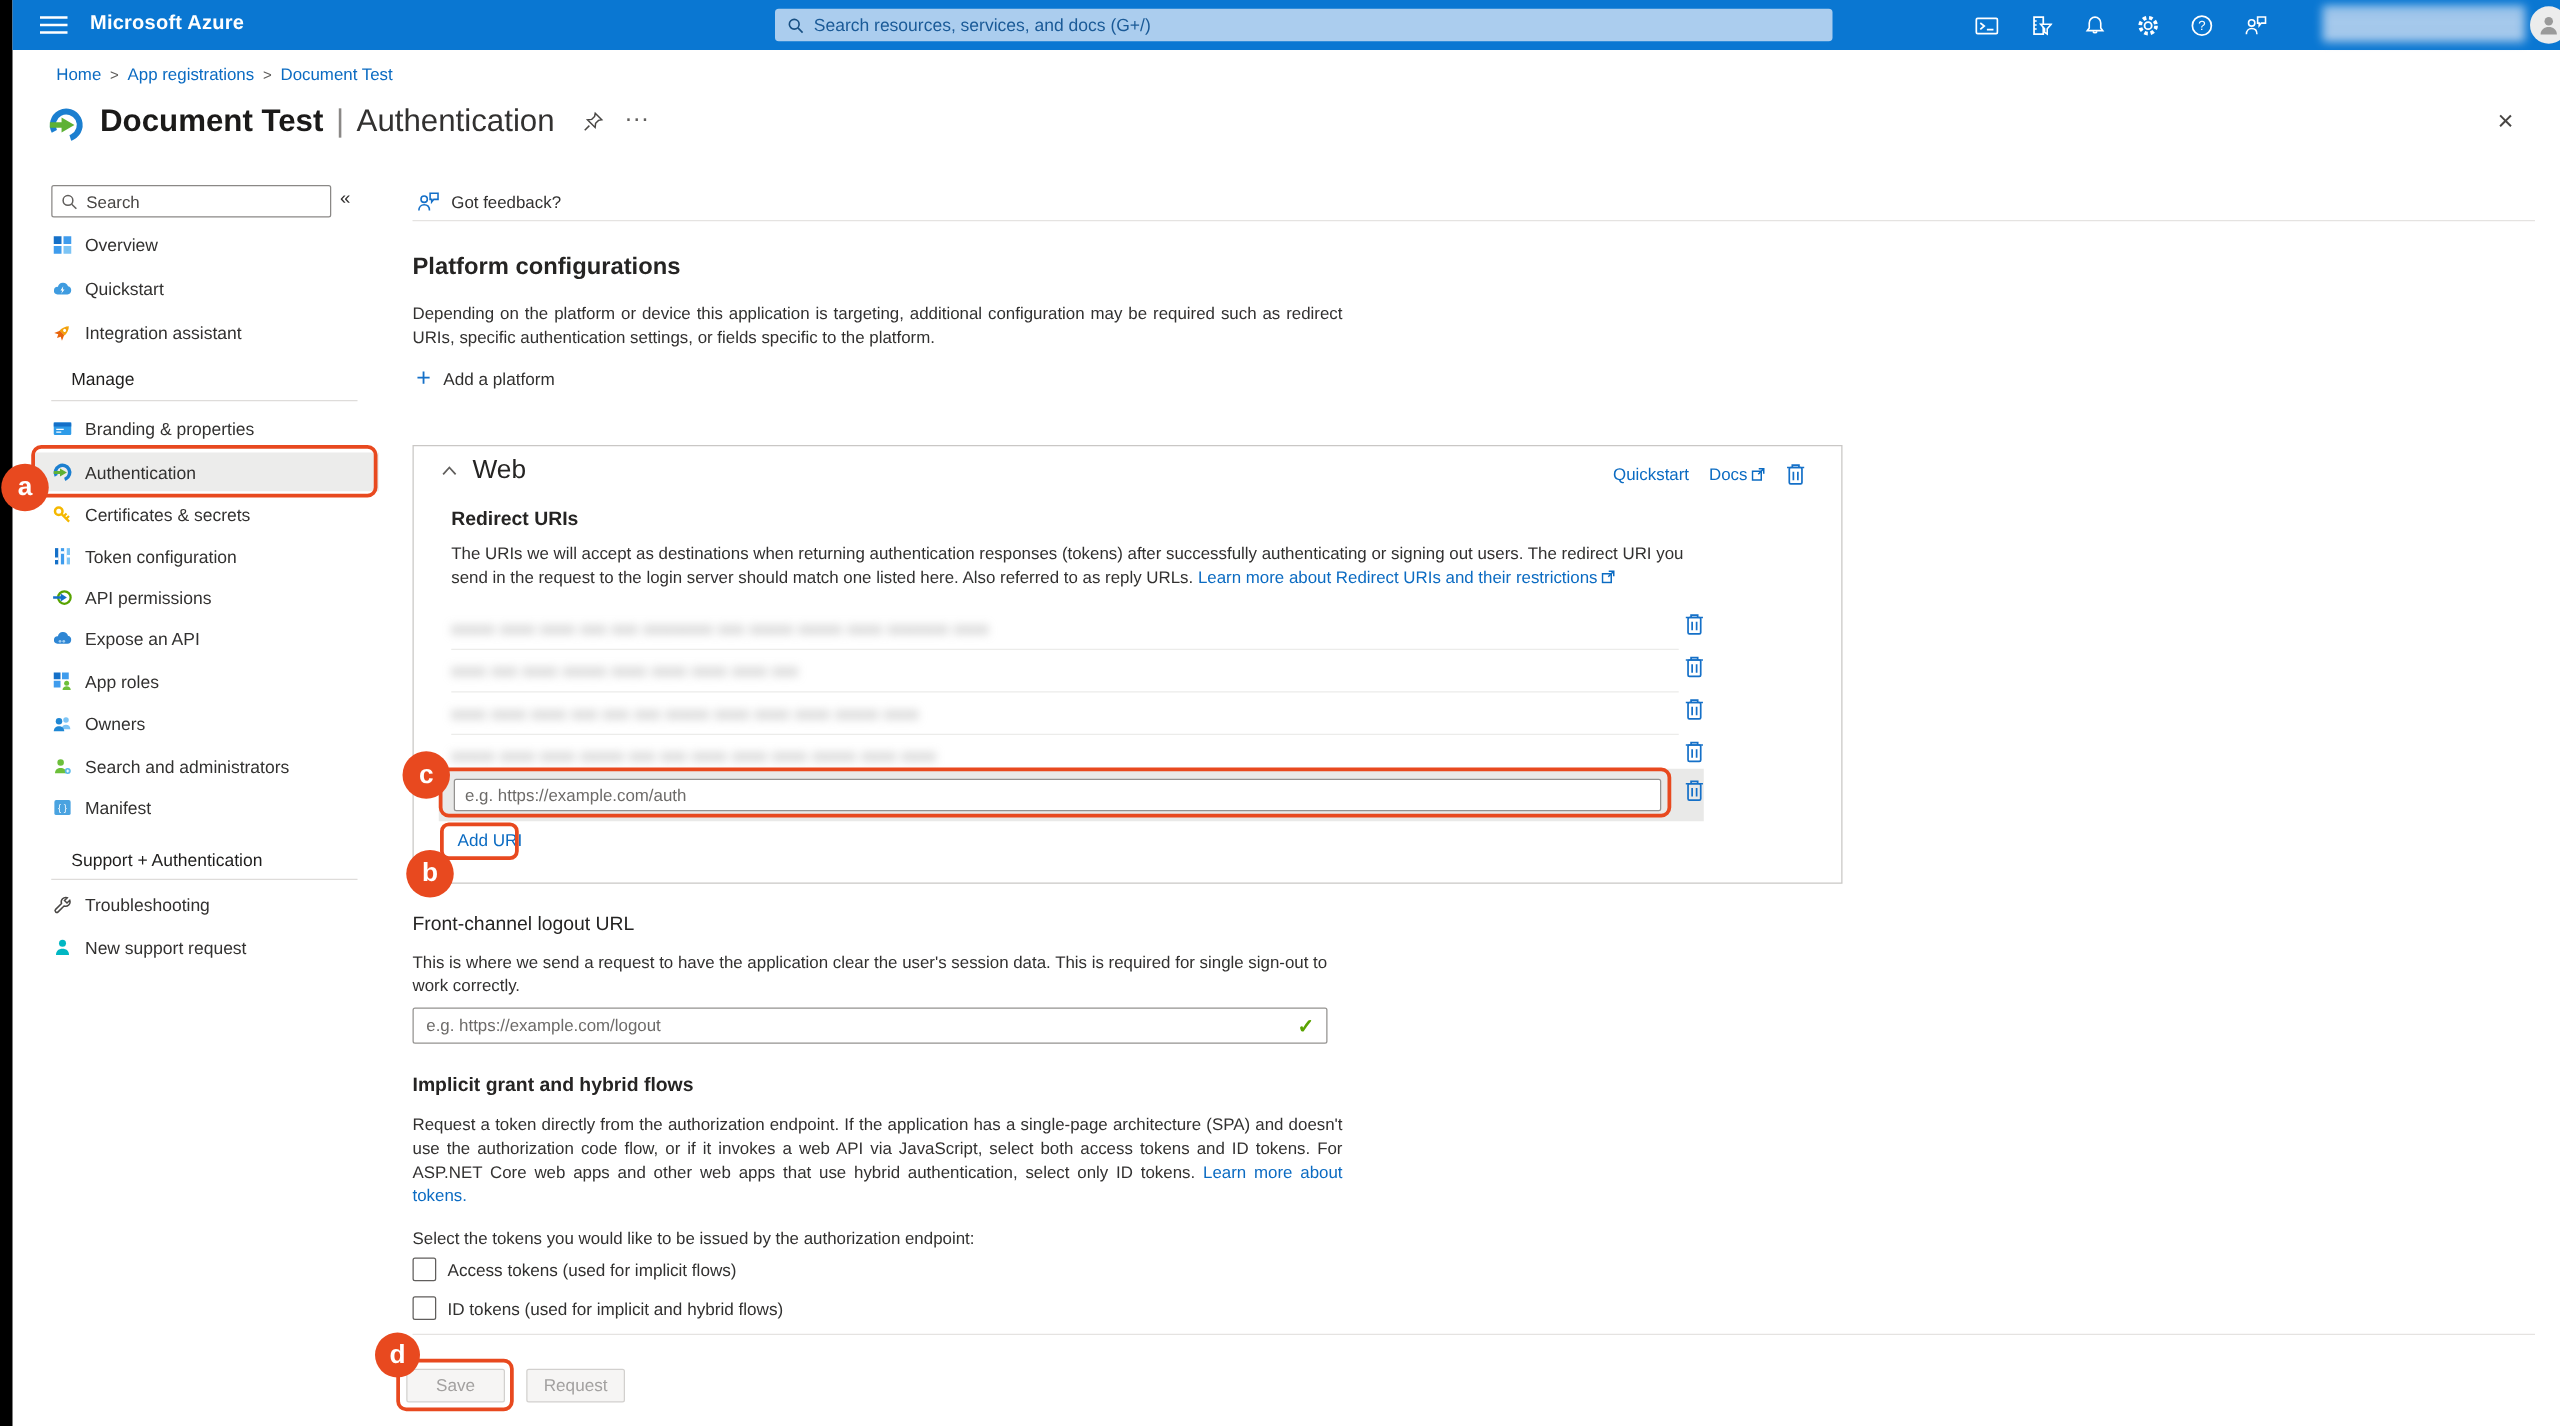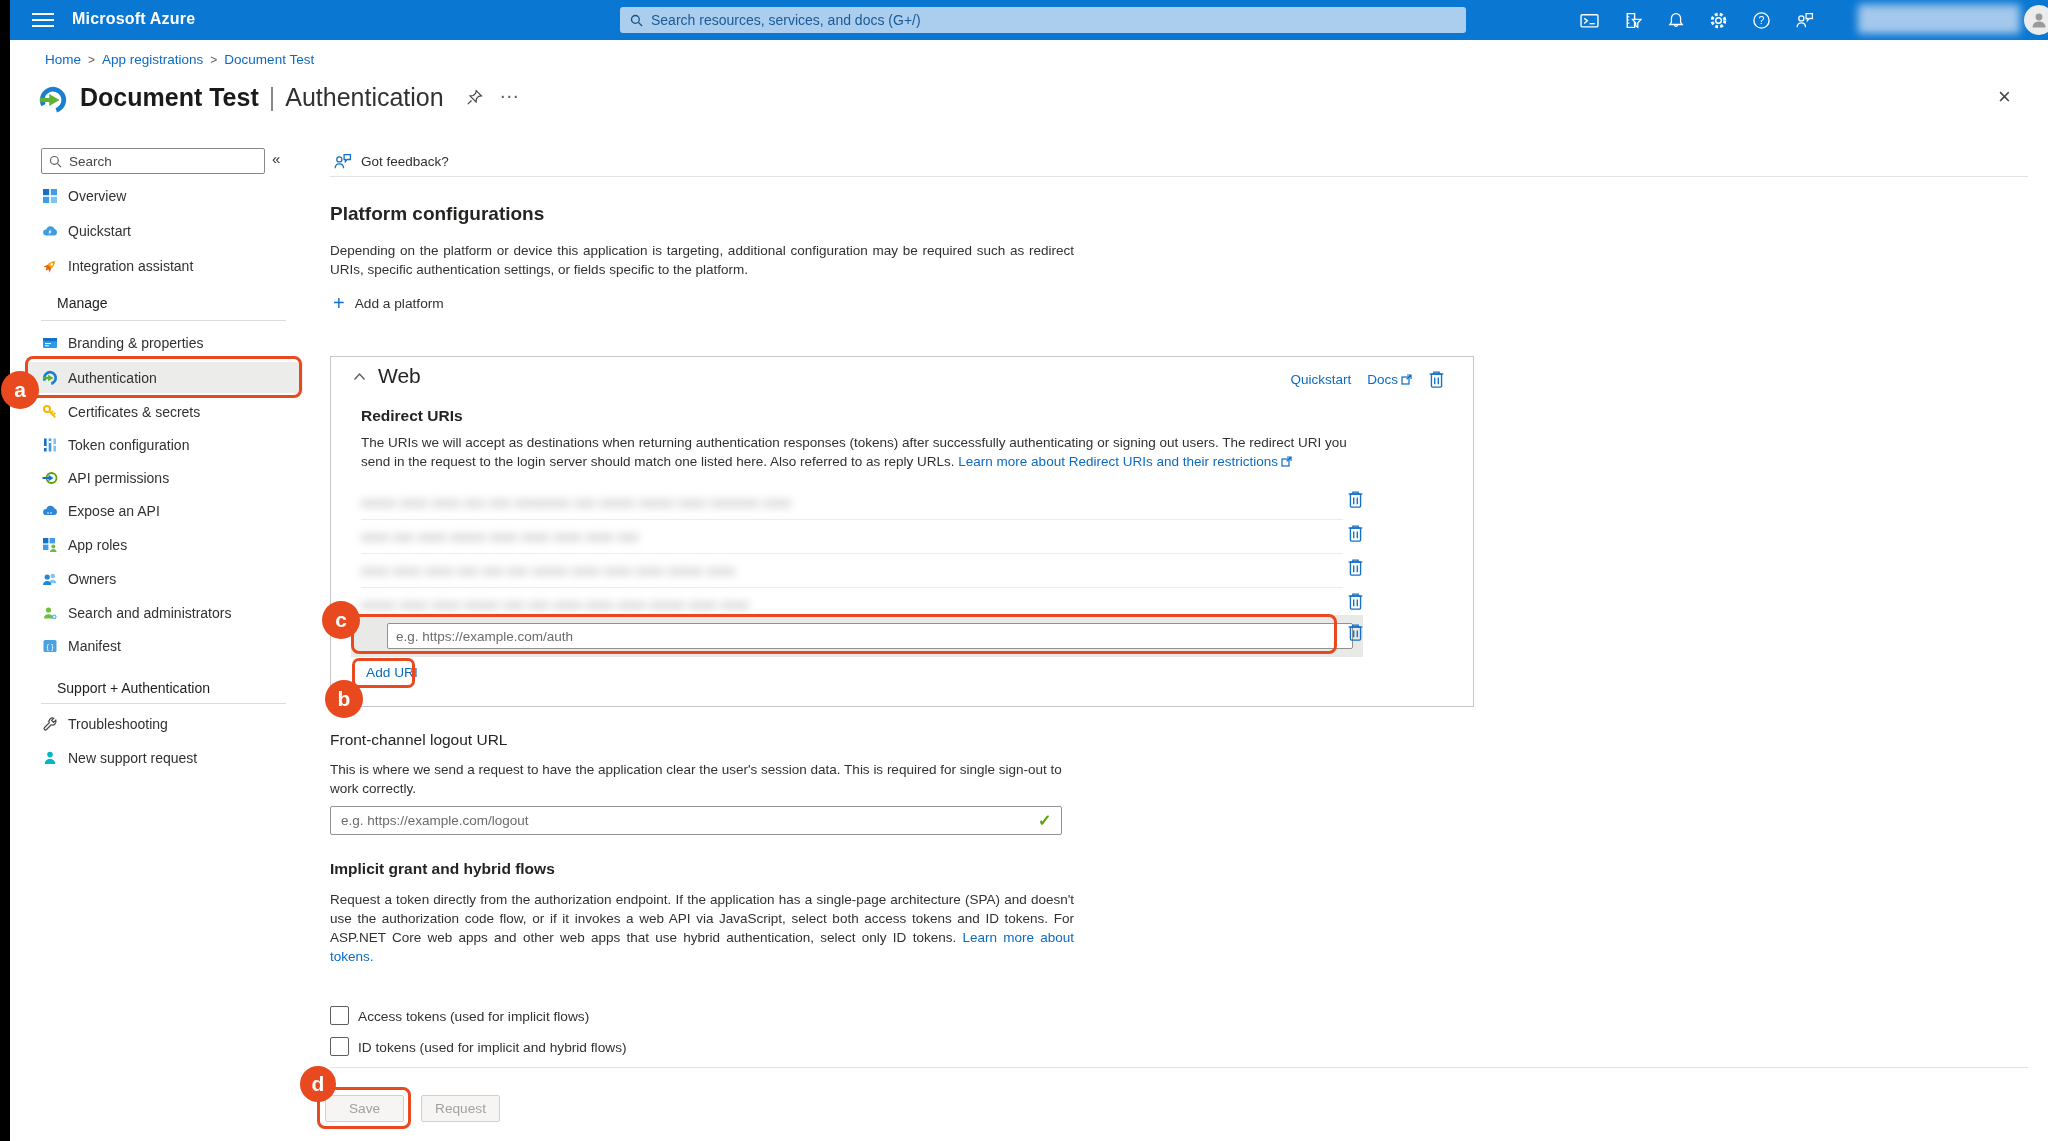--- a/index.html
+++ b/index.html
@@ -74,21 +74,21 @@
   .trash { width:17px; height:19px; cursor:pointer; display:inline-flex; }
   .sub-h { position:absolute; left:30px; top:50px; font-size:15.5px; font-weight:600; color:#252423; }
   .uri-desc { left:30px; top:76px; width:1000px; }
   .uri-row { position:absolute; left:30px; width:985px; height:33px; display:flex; align-items:center; }
   .uri-sep { position:absolute; left:30px; width:982px; height:1px; background:#ececea; }
   .blurtext { filter:blur(4px); color:#8c8c8c; font-size:13px; white-space:nowrap; overflow:hidden; letter-spacing:.5px; }
   .row-trash { position:absolute; left:1016px; }
   .newuri-bg { position:absolute; left:20px; top:258px; width:1012px; height:42px; background:#e9e9e8; }
   .newuri-input { position:absolute; left:32px; top:266px; width:966px; height:26px; border:1px solid #949290;
     border-radius:2px; background:#fff; font-size:13.5px; padding:0 8px; color:#323130; outline:none;
-    font-family:"Liberation Sans", sans-serif;margin-left:24px; }
+    font-family:"Liberation Sans", sans-serif; }
   .newuri-input::placeholder { color:#6d6b69; opacity:1; }
   .adduri { position:absolute; left:35px; top:308px; font-size:13.7px; }
 
   
   .fc-input { left:330px; top:806px; width:732px; height:29px; border:1px solid #949290; border-radius:2px;
     background:#fff; font-size:13.5px; padding:0 30px 0 10px; color:#323130; outline:none;
     font-family:"Liberation Sans", sans-serif; }
   .fc-input::placeholder { color:#6d6b69; opacity:1; }
   .fc-check { left:1038px; top:811px; color:#5aa300; font-size:16px; font-weight:bold; }
   .cb { position:absolute; width:19px; height:19px; border:1px solid #605e5c; border-radius:2px; background:#fff; cursor:pointer; }
@@ -494,20 +494,21 @@
 
   <div class="abs" style="left:330px; top:731px; font-size:15.5px; font-weight:400; color:#252423;">Front-channel logout URL</div>
   <div class="para" style="left:330px; top:760px; width:744px;">This is where we send a request to have the application clear the user's session data. This is required for single sign-out to work correctly.</div>
   <input class="abs fc-input" placeholder="e.g. https://example.com/logout" style="">
   <div class="abs fc-check">✓</div>
 
   <div class="abs" style="left:330px; top:860px; font-size:15.5px; font-weight:600; color:#252423;">Implicit grant and hybrid flows</div>
   <div class="para just" style="left:330px; top:890px; width:744px;">
     <span>Request a token directly from the authorization endpoint. If the application has a single-page architecture (SPA) and doesn't use the authorization code flow, or if it invokes a web API via JavaScript, select both access tokens and ID tokens. For ASP.NET Core web apps and other web apps that use hybrid authentication, select only ID tokens. </span><a class="blue">Learn more about tokens.</a>
   </div>
+  <div class="para" style="left:330px; top:981px; width:760px;">Select the tokens you would like to be issued by the authorization endpoint:</div>
 
   <div class="cb" style="left:330px; top:1006px;"></div>
   <div class="cb-label" style="left:358px; top:1009px;">Access tokens (used for implicit flows)</div>
   <div class="cb" style="left:330px; top:1037px;"></div>
   <div class="cb-label" style="left:358px; top:1040px;">ID tokens (used for implicit and hybrid flows)</div>
 
   <div class="hdiv" style="left:330px; top:1067px; width:1698px;"></div>
 
   <button class="btn" style="left:325px; top:1095px; width:79px;">Save</button>
   <button class="btn" style="left:421px; top:1095px; width:79px;">Request</button>

